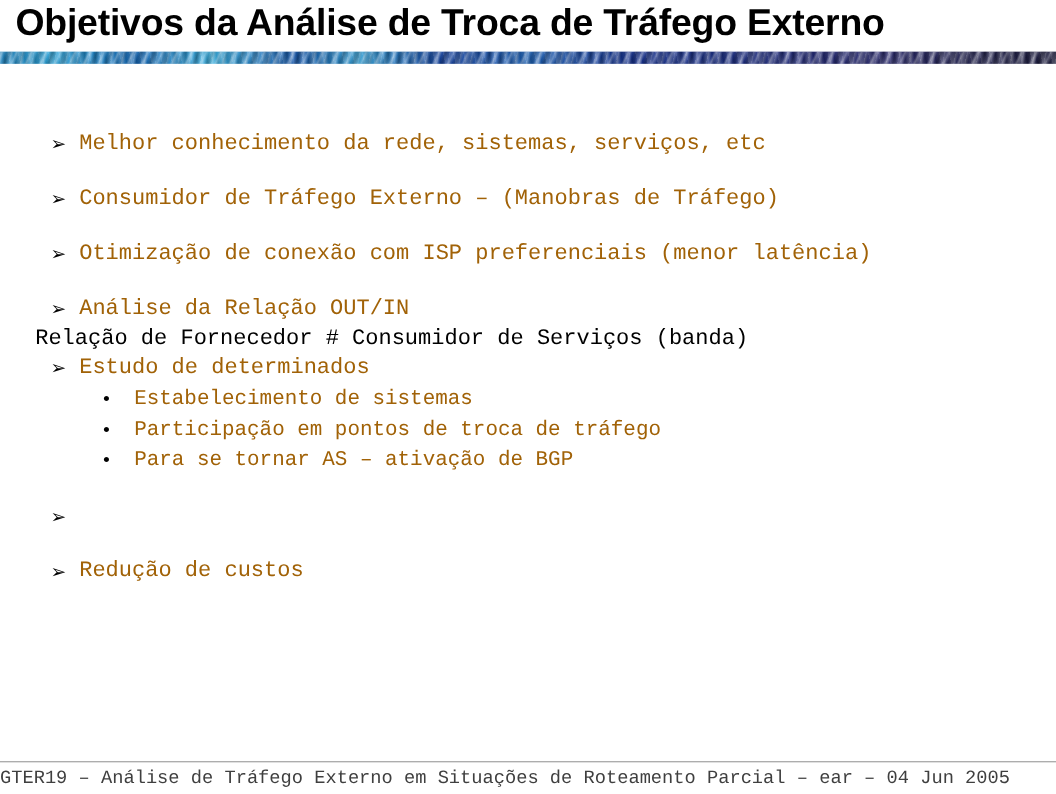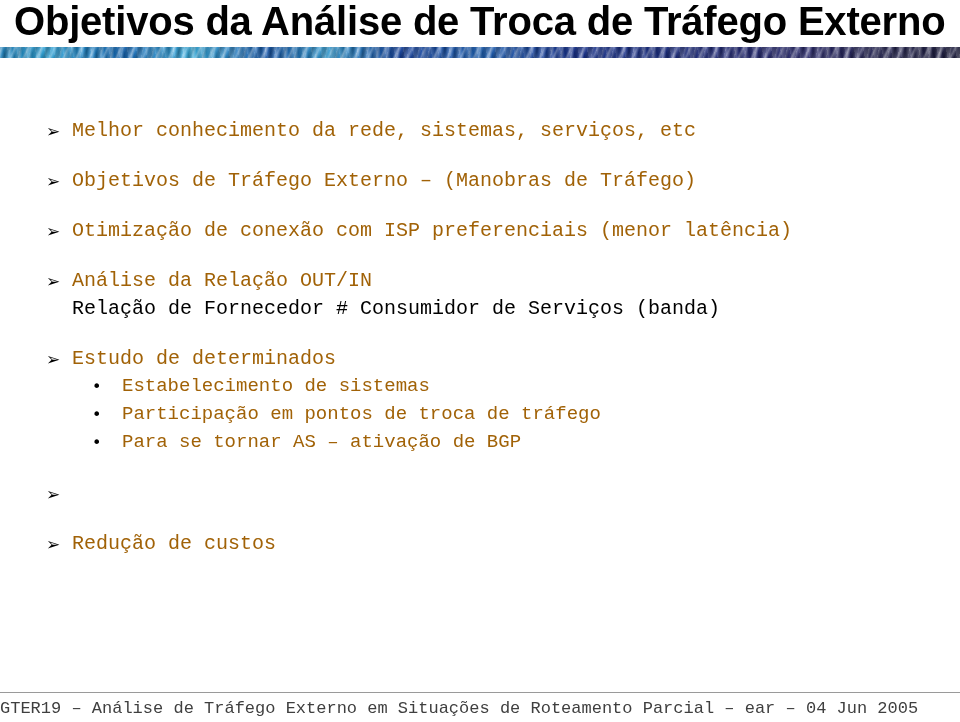--- a/index.html
+++ b/index.html
@@ -24,21 +24,21 @@
   }
 
   
   .slide-title {
     position: absolute;
     left: 14px;
     top: 2px;
     width: 930px;
     font-family: "Liberation Sans", "DejaVu Sans", sans-serif;
     font-weight: bold;
-    font-size: 40px;
+    font-size: 34px;
     line-height: 38px;
     letter-spacing: -0.2px;
     color: #000000;
     white-space: nowrap;
   }
 
   
   .title-banner {
     position: absolute;
     left: 0px;
@@ -143,25 +143,24 @@
     line-height: 25px;
     color: #000000;
   }
 
   .bullet-text {
     flex: 0 1 auto;
     color: #a16207;
   }
 
   .sub-line {
-    padding-left: 72px;
+    padding-left: 32px;
     font-size: 20px;
     line-height: 26px;
     white-space: nowrap;
-    margin-bottom: 24px;
   }
 
   
   .footer-rule {
     position: absolute;
     left: 0px;
     top: 692px;
     width: 960px;
     height: 1px;
     background: #9a9a9a;
@@ -190,21 +189,21 @@
 
   <div class="body-list">
 
     <div class="bullet-row level1">
       <span class="bullet-marker-arrow">➢</span>
       <span class="bullet-text">Melhor conhecimento da rede, sistemas, serviços, etc</span>
     </div>
 
     <div class="bullet-row level1">
       <span class="bullet-marker-arrow">➢</span>
-      <span class="bullet-text">Objetivos de Tráfego Externo – (Manobras de Tráfego)</span>
+      <span class="bullet-text">Consumidor de Tráfego Externo – (Manobras de Tráfego)</span>
     </div>
 
     <div class="bullet-row level1">
       <span class="bullet-marker-arrow">➢</span>
       <span class="bullet-text">Otimização de conexão com ISP preferenciais (menor latência)</span>
     </div>
 
     <div class="bullet-row level1 tight">
       <span class="bullet-marker-arrow">➢</span>
       <span class="bullet-text">Análise da Relação OUT/IN</span>

